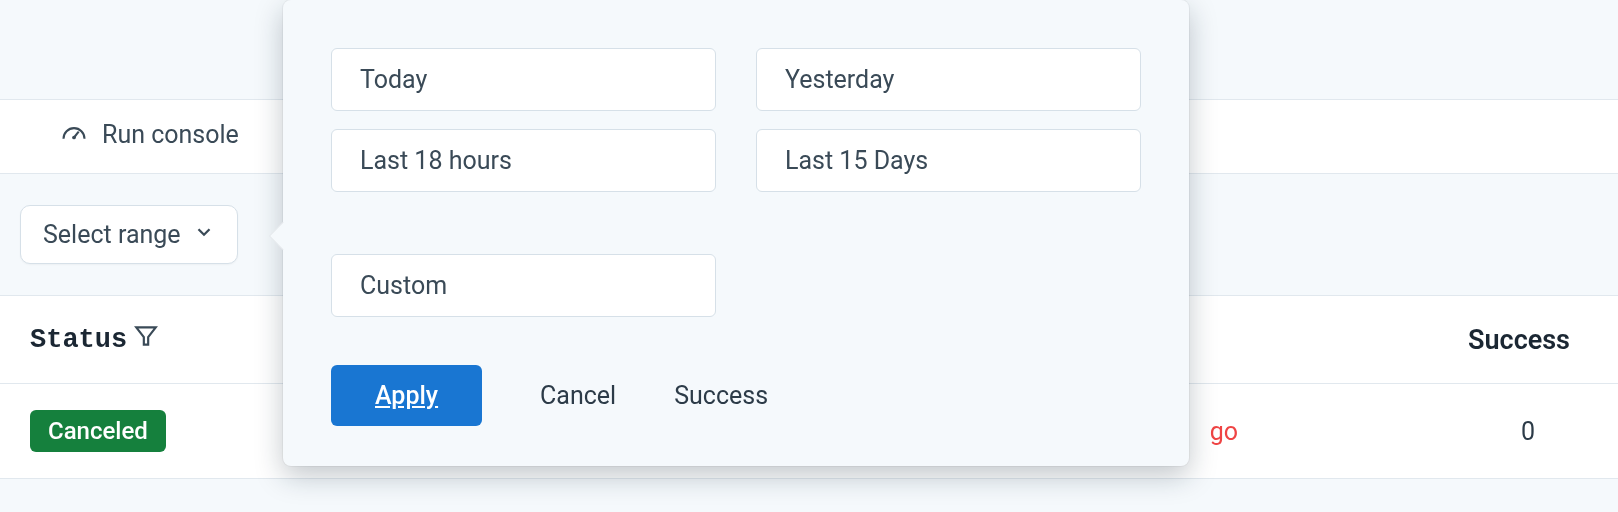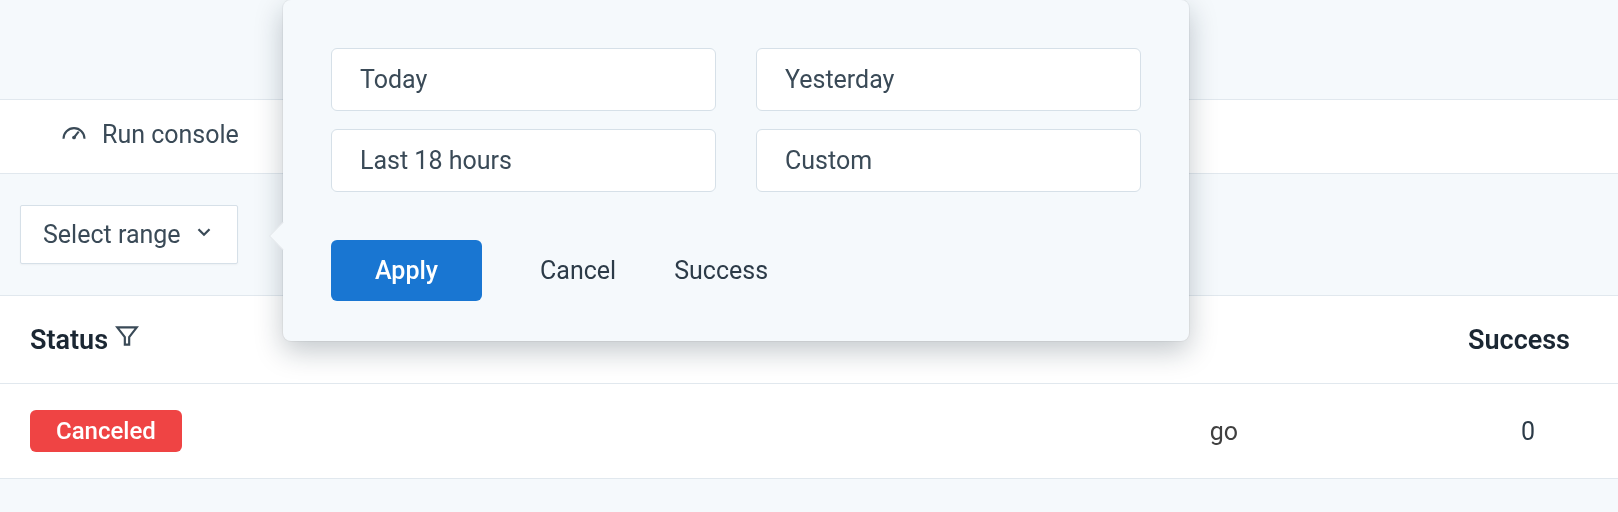--- a/index.html
+++ b/index.html
@@ -34,21 +34,21 @@
     align-items: center;
     padding: 0 20px;
     border-bottom: 1px solid #e1e8ee;
   }
   .select-range {
     display: flex;
     align-items: center;
     gap: 12px;
     background: #fff;
     border: 1px solid #d6e0e8;
-    border-radius: 2px;
+    border-radius: 10px;
     padding: 14px 22px;
     font-size: 25px;
     color: #3a4a57;
     cursor: pointer;
     position: relative;
     box-shadow: 0 1px 2px rgba(0,0,0,0.04);
   }
   .select-range svg { width: 22px; height: 22px; stroke: #3a4a57; fill: none; }
 
   
@@ -56,50 +56,50 @@
     height: 88px;
     background: #fff;
     border-bottom: 1px solid #e1e8ee;
     display: flex;
     align-items: center;
     padding: 0 30px;
     font-size: 27px;
     font-weight: 600;
     color: #1b2733;
   }
-  .header-col-status { display: flex; align-items: center; gap: 6px; flex: 0 0 auto; }
+  .header-col-status { display: flex; align-items: center; gap: 6px; flex: 0 0 auto; font-family: Liberation Mono, monospace; }
   .header-col-status svg { width: 26px; height: 26px; stroke: #3a4a57; fill: none; stroke-width: 2; }
   .header-spacer { flex: 1; }
   .header-col-success { flex: 0 0 120px; text-align: left; }
 
   
   .data-row {
     height: 95px;
     background: #fff;
     border-bottom: 1px solid #e1e8ee;
     display: flex;
     align-items: center;
     padding: 0 30px;
     font-size: 25px;
     color: #2c3b48;
   }
   .badge {
     display: inline-flex;
     align-items: center;
     justify-content: center;
-    background: #ef4444;
+    background: #15803d;
     color: #fff;
     font-weight: 500;
     font-size: 24px;
     border-radius: 6px;
-    padding: 7px 26px;
+    padding: 7px 18px;
   }
   .data-col-status { flex: 0 0 auto; }
   .data-mid { flex: 1; display: flex; justify-content: flex-end; padding-right: 230px; }
-  .data-col-time-fragment { color: #404040; }
+  .data-col-time-fragment { color: #ef4444; }
   .data-col-success { flex: 0 0 120px; text-align: center; }
 
   
   .popover {
     position: absolute;
     top: 0;
     left: 283px;
     width: 906px;
     background: #f5f9fc;
     border-radius: 8px;
@@ -126,38 +126,39 @@
     background: #fff;
     border: 1px solid #d6e0e8;
     border-radius: 6px;
     text-align: left;
     padding: 16px 28px;
     font-size: 25px;
     color: #3a4a57;
     cursor: pointer;
     font-family: inherit;
   }
-  .option-span-1 { grid-column: span 1; }
+  .option-span-1 { grid-column: span 1; margin-top: 44px; }
 
   .popover-actions {
     margin-top: 48px;
     display: flex;
     align-items: center;
     gap: 58px;
   }
   .btn-primary {
     background: #1976d2;
     color: #fff;
     border: none;
     border-radius: 6px;
     font-size: 25px;
     font-weight: 500;
     padding: 16px 44px;
     cursor: pointer;
     font-family: inherit;
+    text-decoration: underline;
   }
   .btn-link {
     background: none;
     border: none;
     font-size: 25px;
     color: #2c3b48;
     cursor: pointer;
     font-family: inherit;
   }
 </style>
@@ -218,20 +219,21 @@
       <span>0</span>
     </div>
   </div>
 
   <div class="popover">
     <div class="popover-arrow"></div>
     <div class="options-grid">
       <button class="option-btn">Today</button>
       <button class="option-btn">Yesterday</button>
       <button class="option-btn">Last 18 hours</button>
+      <button class="option-btn">Last 15 Days</button>
       <button class="option-btn option-span-1">Custom</button>
     </div>
     <div class="popover-actions">
       <button class="btn-primary">Apply</button>
       <button class="btn-link">Cancel</button>
       <button class="btn-link">Success</button>
     </div>
   </div>
 
 </div>

